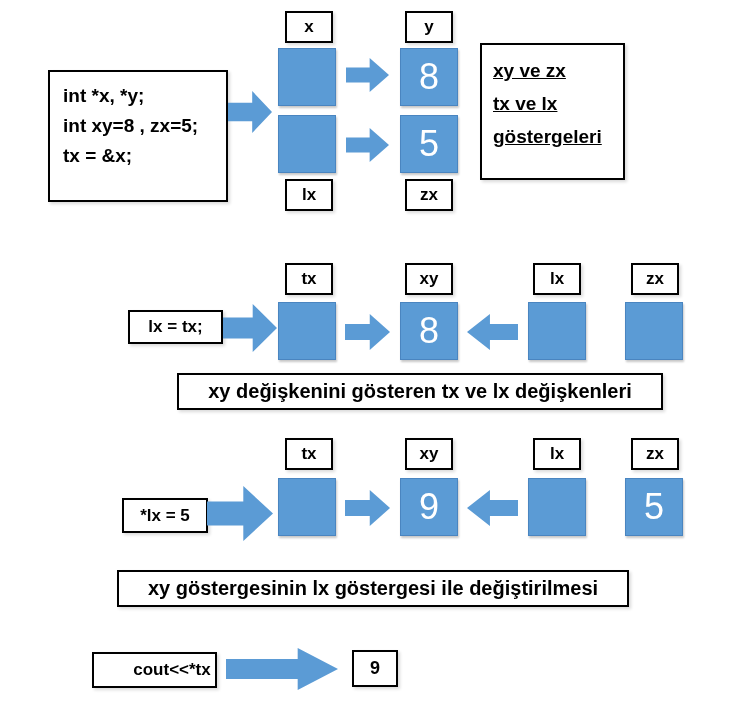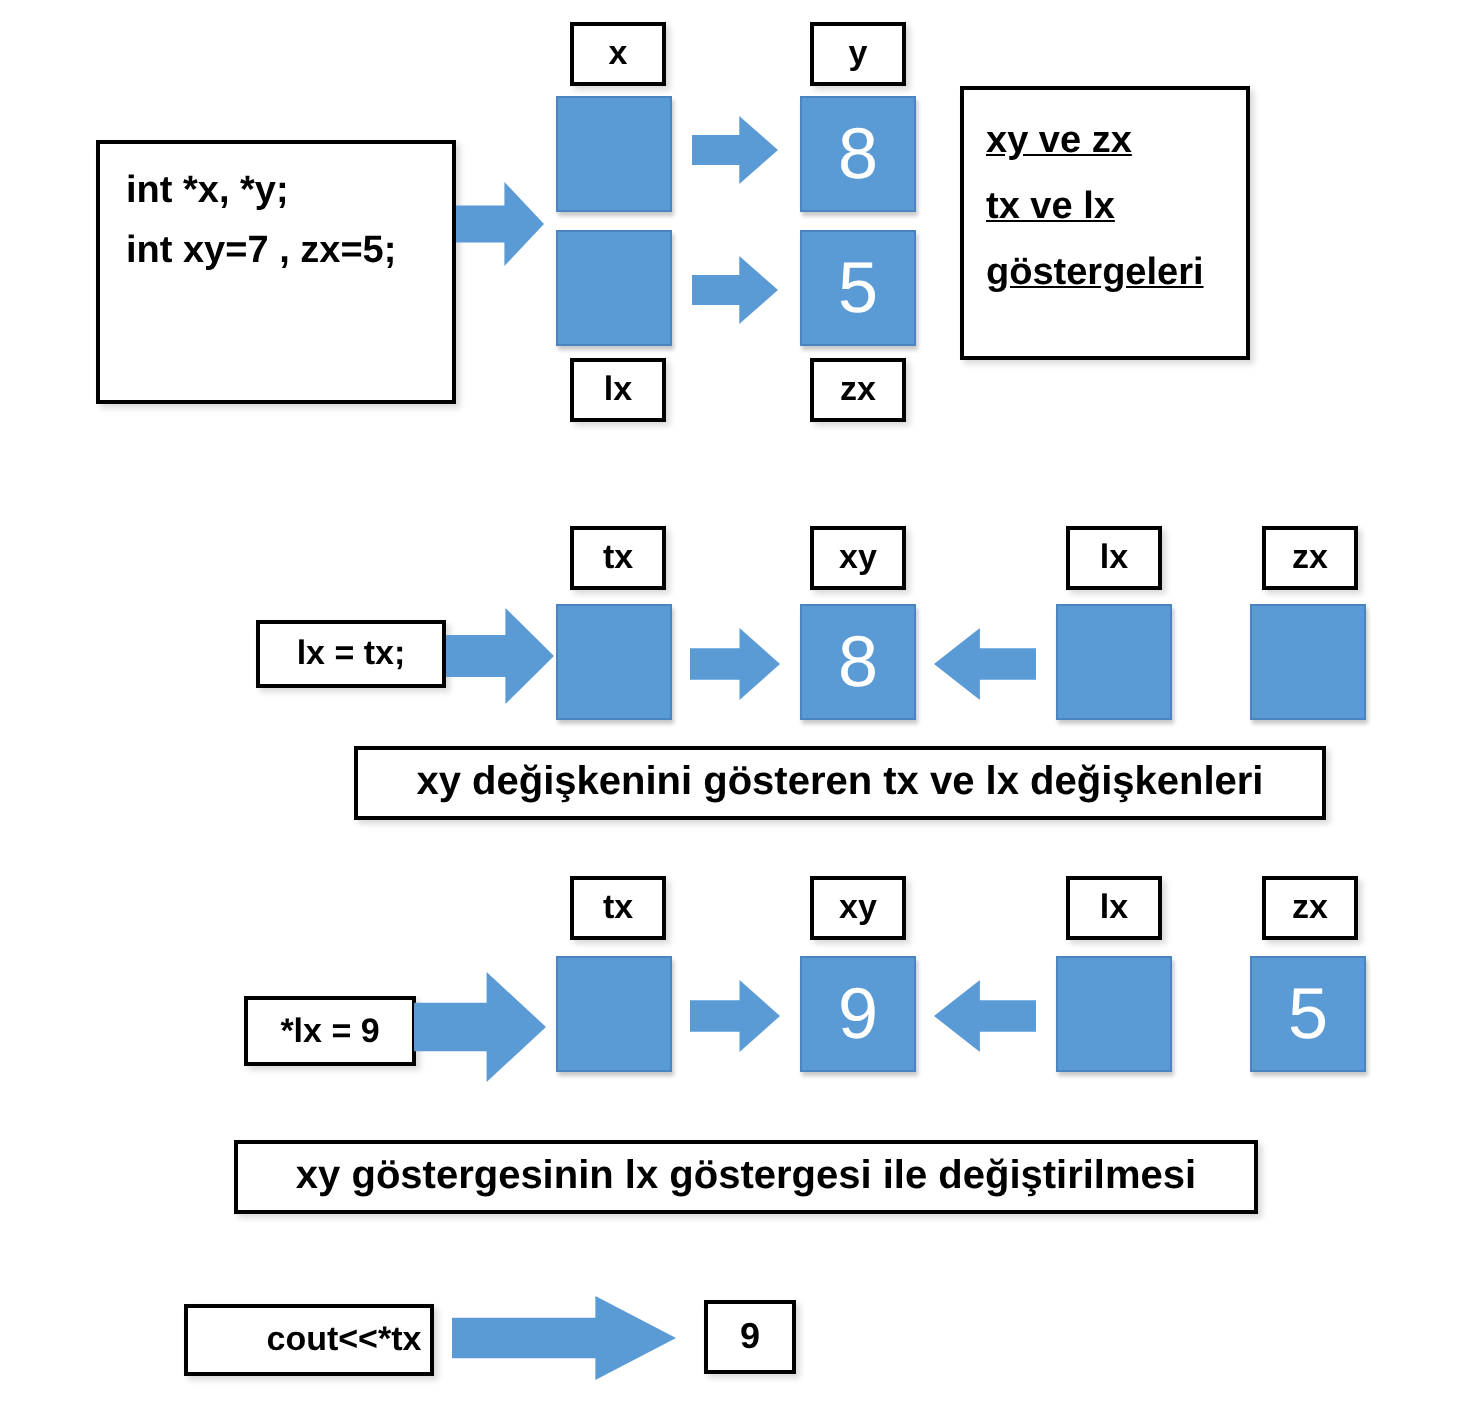--- a/index.html
+++ b/index.html
@@ -47,21 +47,22 @@
 </style>
 </head>
 <body>
 
 <div class="canvas">
 
   <div>
     <div class="wbox code" style="left:48px; top:45px; width:180px; height:132px;margin-top:25px;">
       <div>
         <div class="ln">int *x, *y;</div>
-        <div class="ln">int xy=7 , zx=5;</div>
+        <div class="ln">int xy=8 , zx=5;</div>
+        <div class="ln">tx = &amp;x;</div>
       </div>
     </div>
 
     <div class="arr arr-r" style="left:228px; top:91px; width:44px; height:42px;"></div>
 
     <div class="wbox lbl" style="left:285px; top:11px;">x</div>
     <div class="wbox lbl" style="left:405px; top:11px;">y</div>
 
     <div class="sq" style="left:278px; top:48px;"></div>
     <div class="arr arr-r" style="left:346px; top:58px; width:43px; height:34px;"></div>
@@ -101,21 +102,21 @@
 
     <div class="wbox cap" style="left:177px; top:373px; width:486px; height:37px;">xy değişkenini gösteren tx ve lx değişkenleri</div>
   </div>
 
   <div>
     <div class="wbox lbl" style="left:285px; top:438px;">tx</div>
     <div class="wbox lbl" style="left:405px; top:438px;">xy</div>
     <div class="wbox lbl" style="left:533px; top:438px;">lx</div>
     <div class="wbox lbl" style="left:631px; top:438px;">zx</div>
 
-    <div class="wbox stmt" style="left:122px; top:498px; width:86px; height:35px;">*lx = 9</div>
+    <div class="wbox stmt" style="left:122px; top:498px; width:86px; height:35px;">*lx = 5</div>
     <div class="arr arr-r" style="left:207px; top:486px; width:66px; height:55px;"></div>
 
     <div class="sq" style="left:278px; top:478px;"></div>
     <div class="arr arr-r" style="left:345px; top:490px; width:45px; height:36px;"></div>
     <div class="sq" style="left:400px; top:478px;">9</div>
     <div class="arr arr-l" style="left:467px; top:490px; width:51px; height:36px;"></div>
     <div class="sq" style="left:528px; top:478px;"></div>
     <div class="sq" style="left:625px; top:478px;">5</div>
 
     <div class="wbox cap" style="left:85px; top:570px; width:512px; height:37px;margin-left:32px;">xy göstergesinin lx göstergesi ile değiştirilmesi</div>

